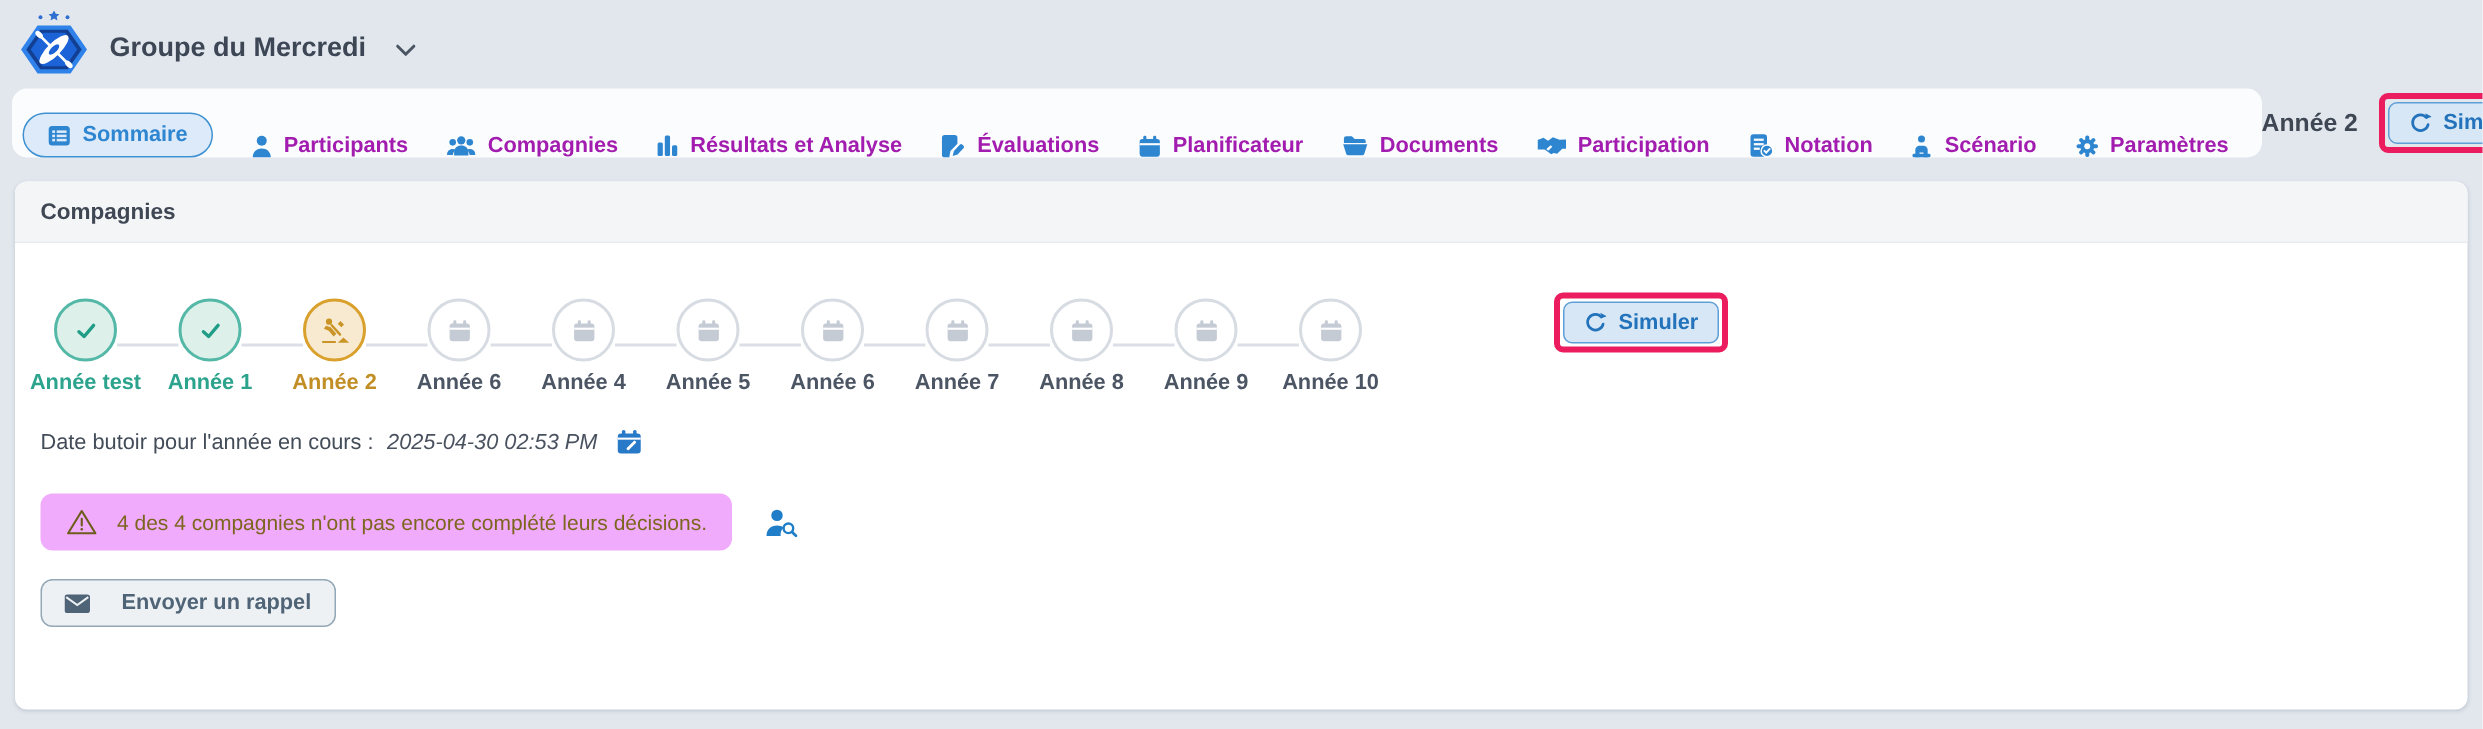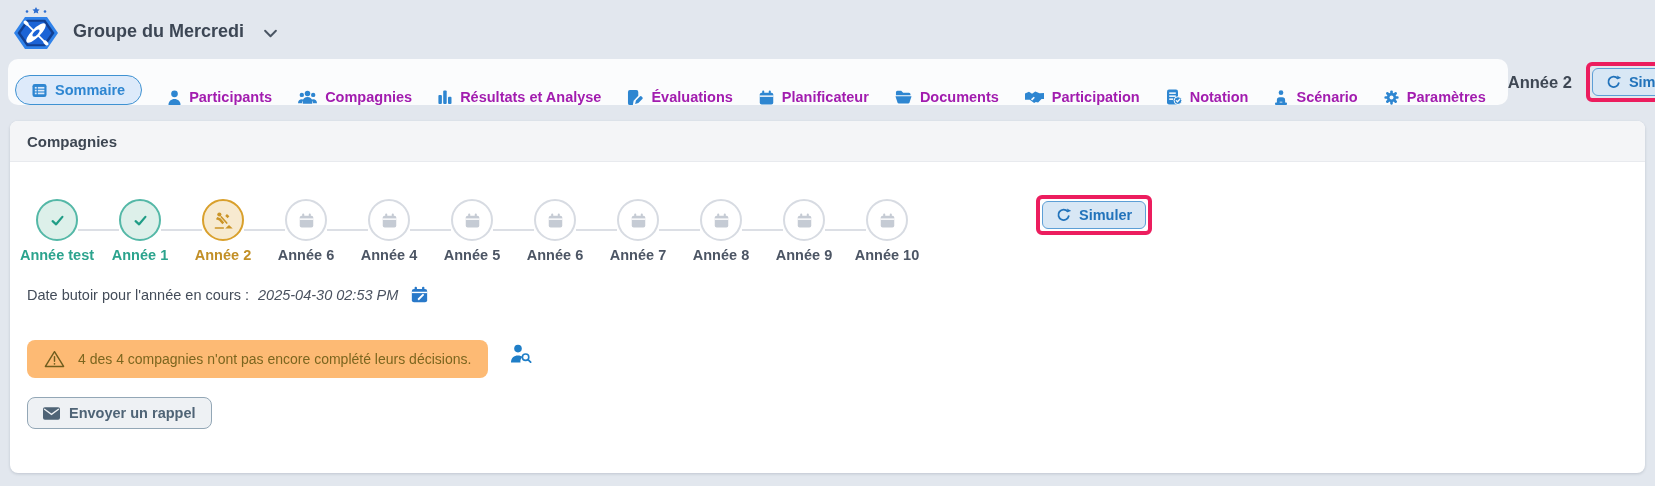--- a/index.html
+++ b/index.html
@@ -39,23 +39,23 @@
   .step.current .circle { border-color:#d9a02c; background:#f7ead0; }
   .step.current .slabel { color:#c28f26; }
   .step.future .circle { border-color:#d7dbe2; background:#ffffff; }
   .step.future .slabel { color:#4c5564; }
   .panel-sim { position:absolute; left:1026px; top:33px; }
   
   .date-row { display:flex; align-items:center; margin-top:30px; font-size:14.5px; color:#434c59; }
   .date-value { font-style:italic; color:#4a5260; margin-left:9px; }
   .date-cal { margin-left:13px; display:flex; cursor:pointer; }
   .alert-row { display:flex; align-items:center; margin-top:26px; }
-  .alert { background:#fdba74; border-radius:8px; padding:10px 17px; display:flex; align-items:center; gap:13px; color:#7c661f; font-size:14px;margin-top:11px; }
+  .alert { background:#f0abfc; border-radius:8px; padding:10px 17px; display:flex; align-items:center; gap:13px; color:#7c661f; font-size:14px; }
   .person-search { margin-left:22px; display:flex; cursor:pointer; }
-  .btn-reminder { display:inline-flex; align-items:center; gap:9px; margin-top:19px; background:#eef1f4; border:1px solid #93a7b6; border-radius:8px; padding:7px 15px; color:#4f6476; font-weight:600; font-size:14.5px; cursor:pointer; font-family:inherit; }
+  .btn-reminder { display:inline-flex; align-items:center; gap:21px; margin-top:19px; background:#eef1f4; border:1px solid #93a7b6; border-radius:8px; padding:7px 15px; color:#4f6476; font-weight:600; font-size:14.5px; cursor:pointer; font-family:inherit; }
 </style>
 </head>
 <body>
 
 <div class="header">
   <svg class="logo" viewBox="0 0 48 48">
     <path d="M24 0 l1.2 2.2 2.4.3 -1.8 1.7 .5 2.4 -2.3-1.2 -2.3 1.2 .5-2.4 -1.8-1.7 2.4-.3z" fill="#2e6fd0"></path>
     <circle cx="15" cy="4.5" r="1.3" fill="#2e6fd0"></circle>
     <circle cx="33" cy="4.5" r="1.3" fill="#2e6fd0"></circle>
     <path d="M2 26 L13 10 L35 10 L46 26 L35 42 L13 42 Z" fill="#2f82ea"></path>

